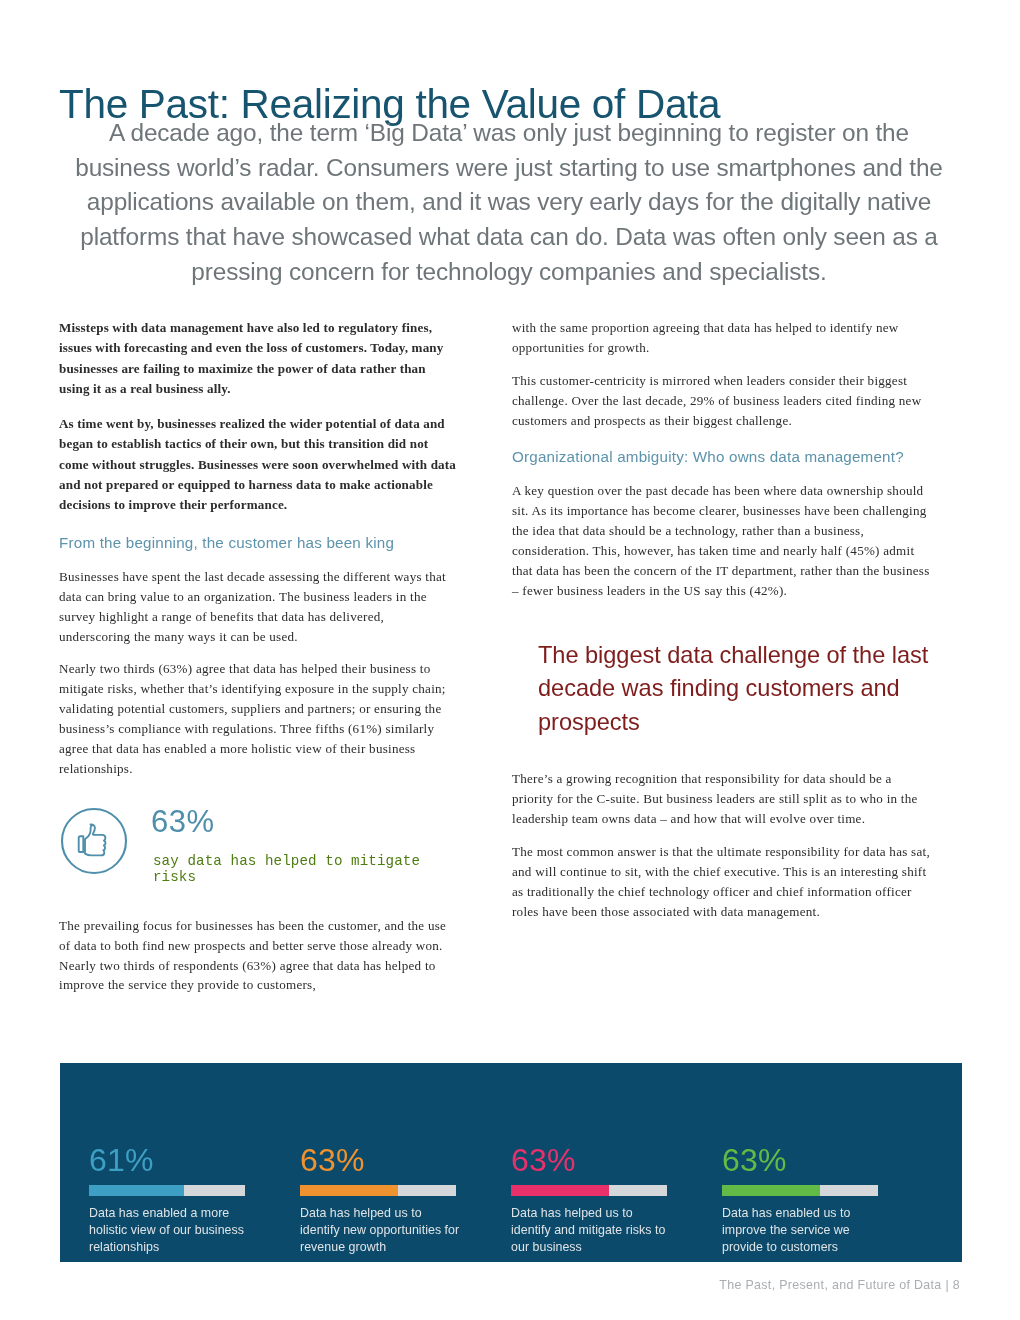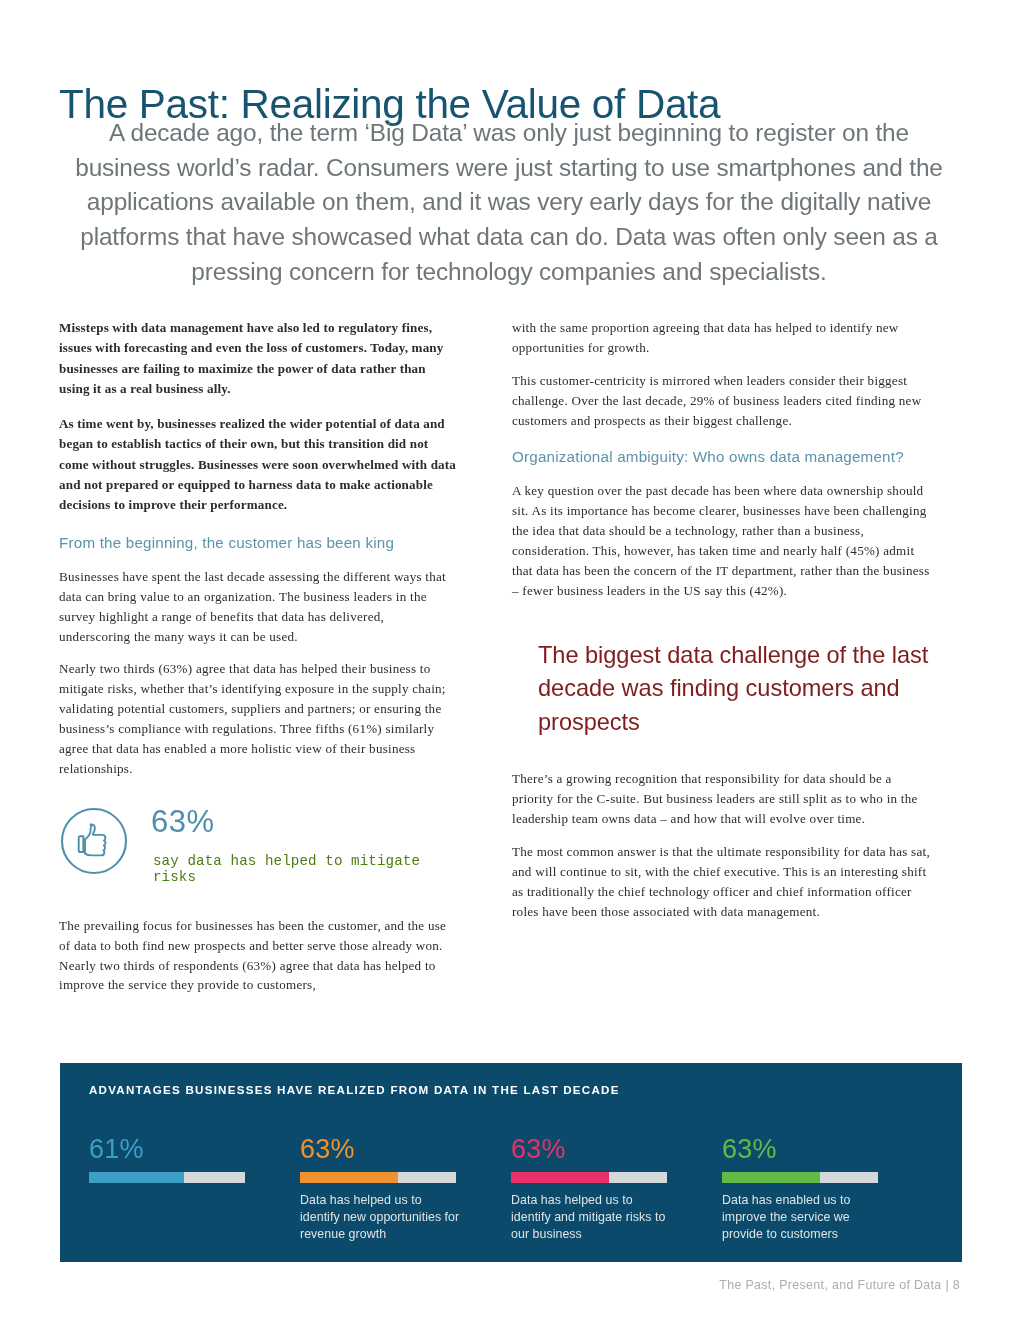--- a/index.html
+++ b/index.html
@@ -155,25 +155,26 @@
     display: flex;
     gap: 0px;
   }
   .stat {
     width: 211px;
     box-sizing: border-box;
     padding-right: 55px;
   }
   .stat-value {
     font-family: "Liberation Sans", sans-serif;
-    font-size: 27px;
+    font-size: 32px;
     font-weight: 400;
     line-height: 1;
     margin-bottom: 9px;
     letter-spacing: 0.2px;
+    margin-top: 8px;
   }
   .stat-bar {
     position: relative;
     width: 156px;
     height: 11px;
     background: #d5d8da;
     margin-bottom: 9px;
   }
   .stat-bar-fill {
     position: absolute;
@@ -243,27 +244,27 @@
 
     <p class="body">A key question over the past decade has been where data ownership should sit. As its importance has become clearer, businesses have been challenging the idea that data should be a technology, rather than a business, consideration. This, however, has taken time and nearly half (45%) admit that data has been the concern of the IT department, rather than the business – fewer business leaders in the US say this (42%).</p>
 
     <div class="pullquote">The biggest data challenge of the last decade was finding customers and prospects</div>
 
     <p class="body">There’s a growing recognition that responsibility for data should be a priority for the C-suite. But business leaders are still split as to who in the leadership team owns data – and how that will evolve over time.</p>
     <p class="body">The most common answer is that the ultimate responsibility for data has sat, and will continue to sit, with the chief executive. This is an interesting shift as traditionally the chief technology officer and chief information officer roles have been those associated with data management.</p>
   </div>
 
   <div class="stats-panel" style="background: rgb(12, 74, 107);">
-    <div class="stats-heading">ADVANTAGES BUSINESSES HAVE REALIZED FROM DATA IN THE LAST DECADE</div>
     <div class="stats-row">
       <div class="stat">
         <div class="stat-value" style="color: rgb(61, 159, 196);">61%</div>
         <div class="stat-bar" style="background: rgb(213, 216, 218);">
           <div class="stat-bar-fill" style="width: 61%; background: rgb(61, 159, 196);"></div>
         </div>
+        <div class="stat-label">Data has enabled a more holistic view of our business relationships</div>
       </div>
       <div class="stat">
         <div class="stat-value" style="color: rgb(240, 146, 47);">63%</div>
         <div class="stat-bar" style="background: rgb(213, 216, 218);">
           <div class="stat-bar-fill" style="width: 63%; background: rgb(240, 146, 47);"></div>
         </div>
         <div class="stat-label">Data has helped us to identify new opportunities for revenue growth</div>
       </div>
       <div class="stat">
         <div class="stat-value" style="color: rgb(232, 49, 107);">63%</div>

